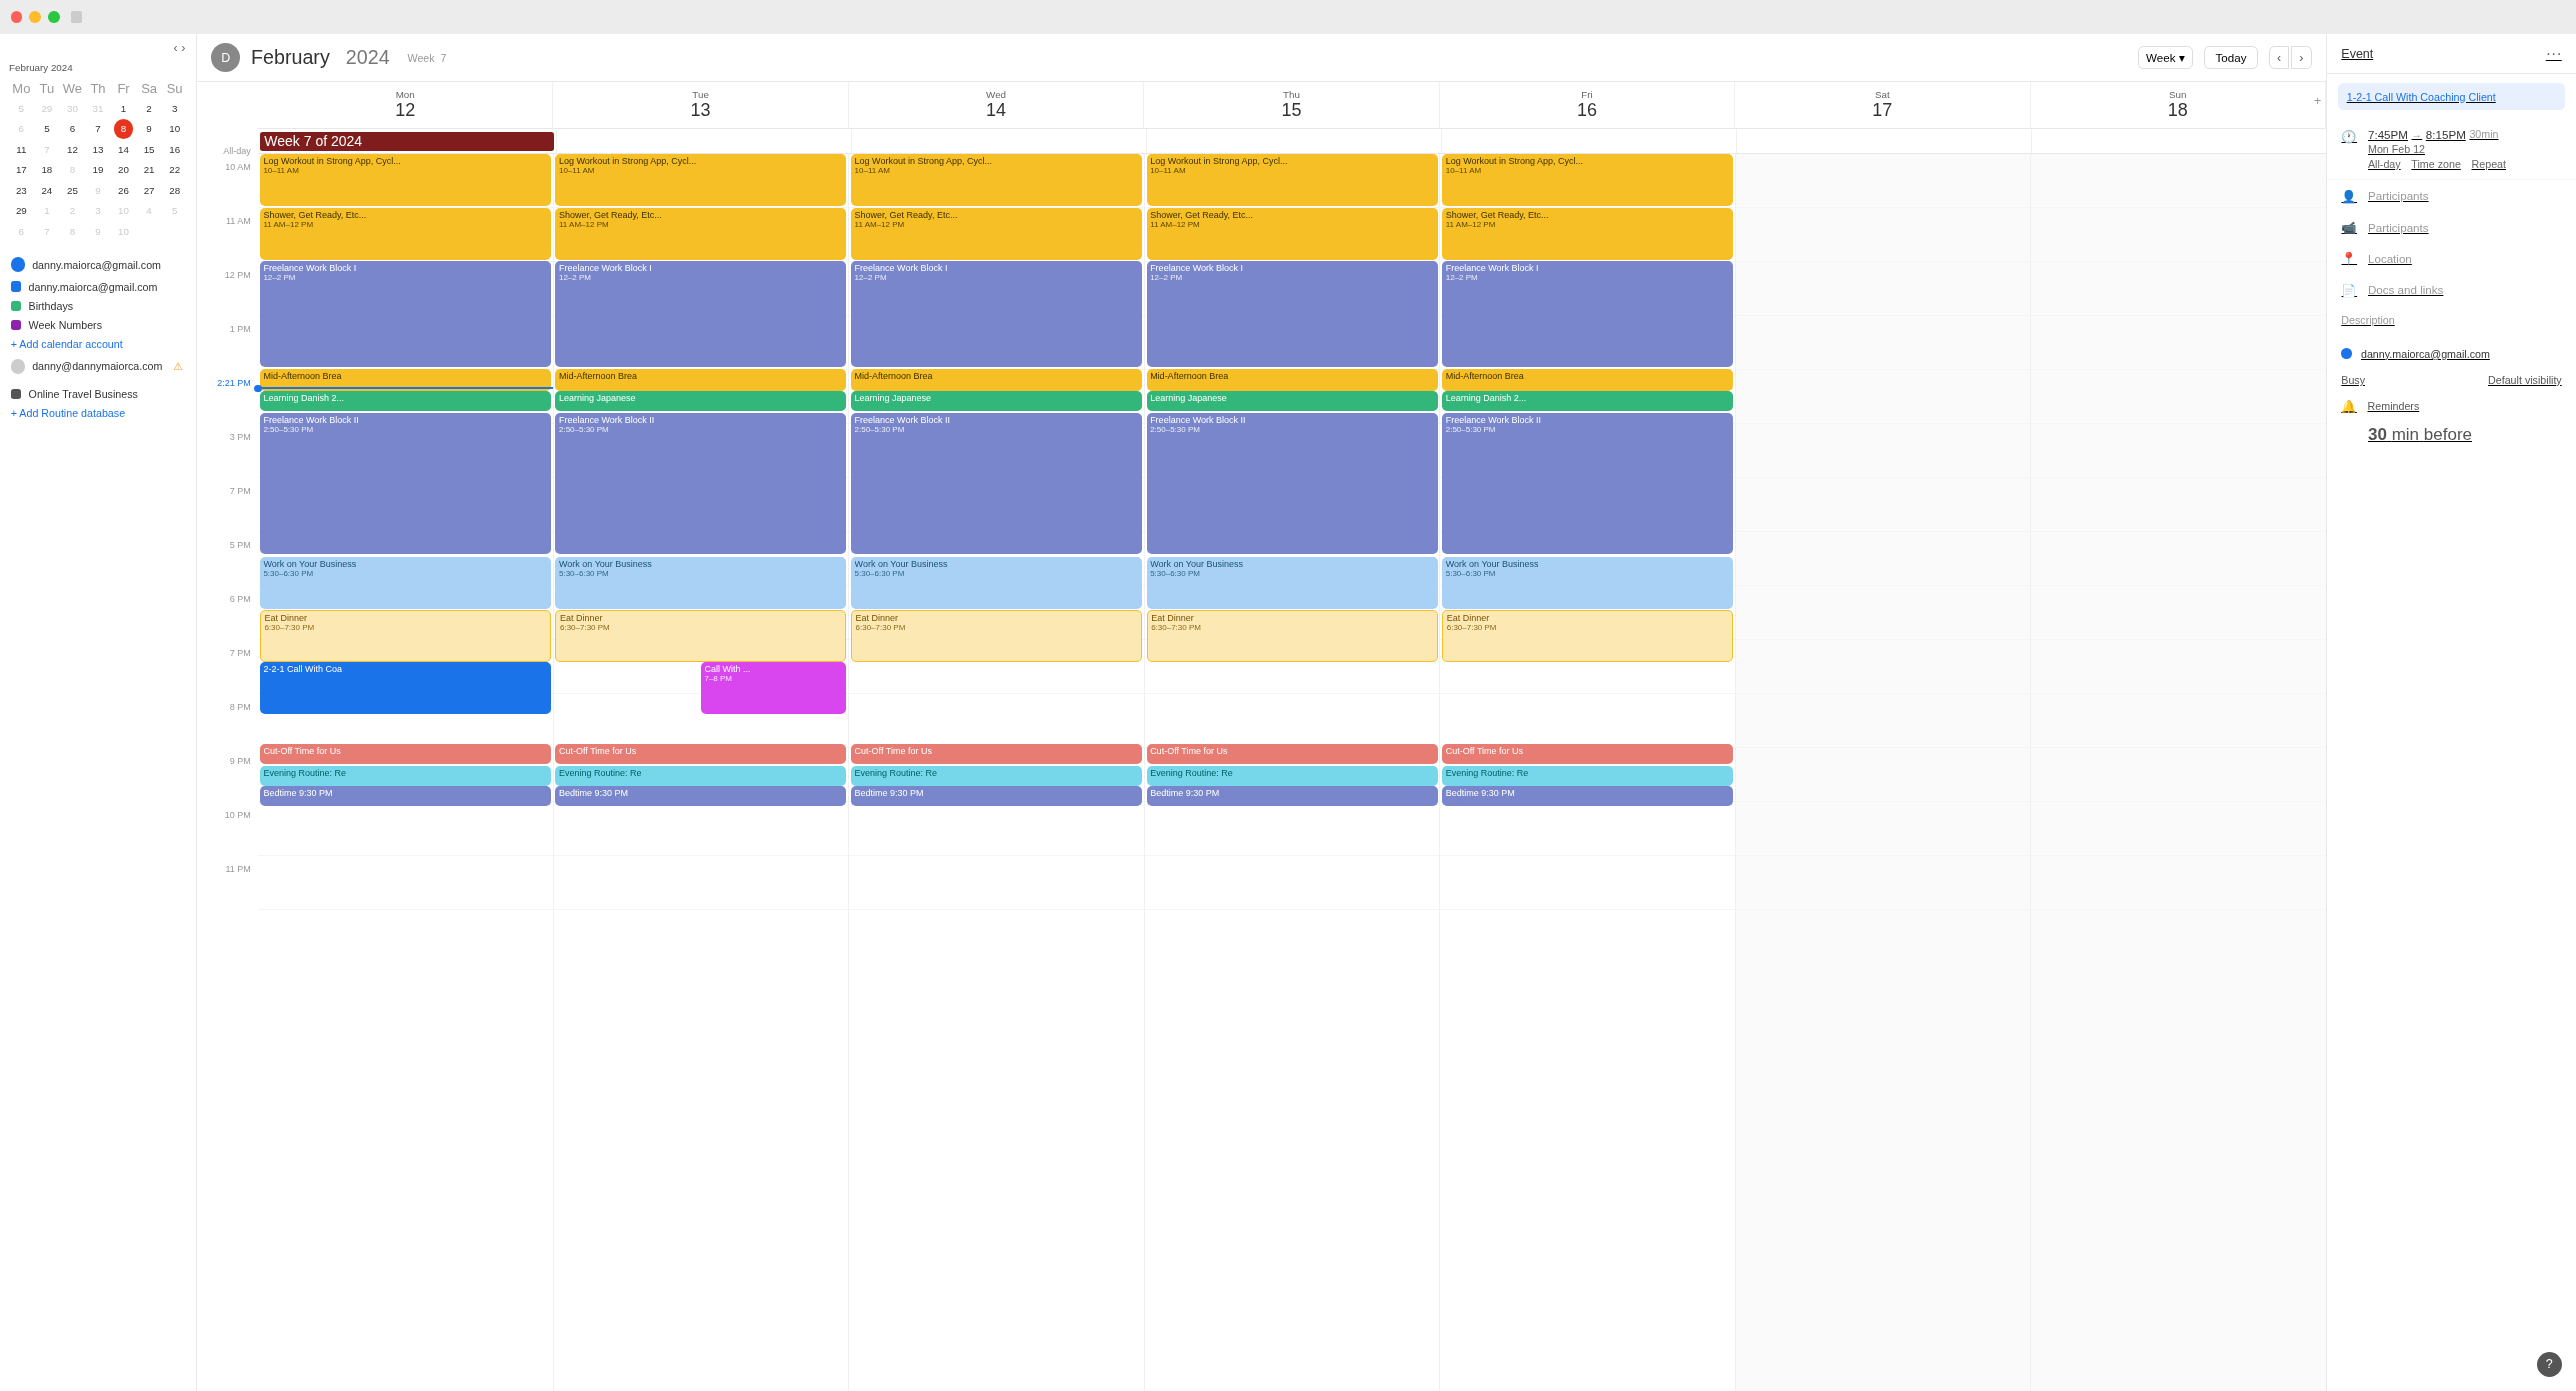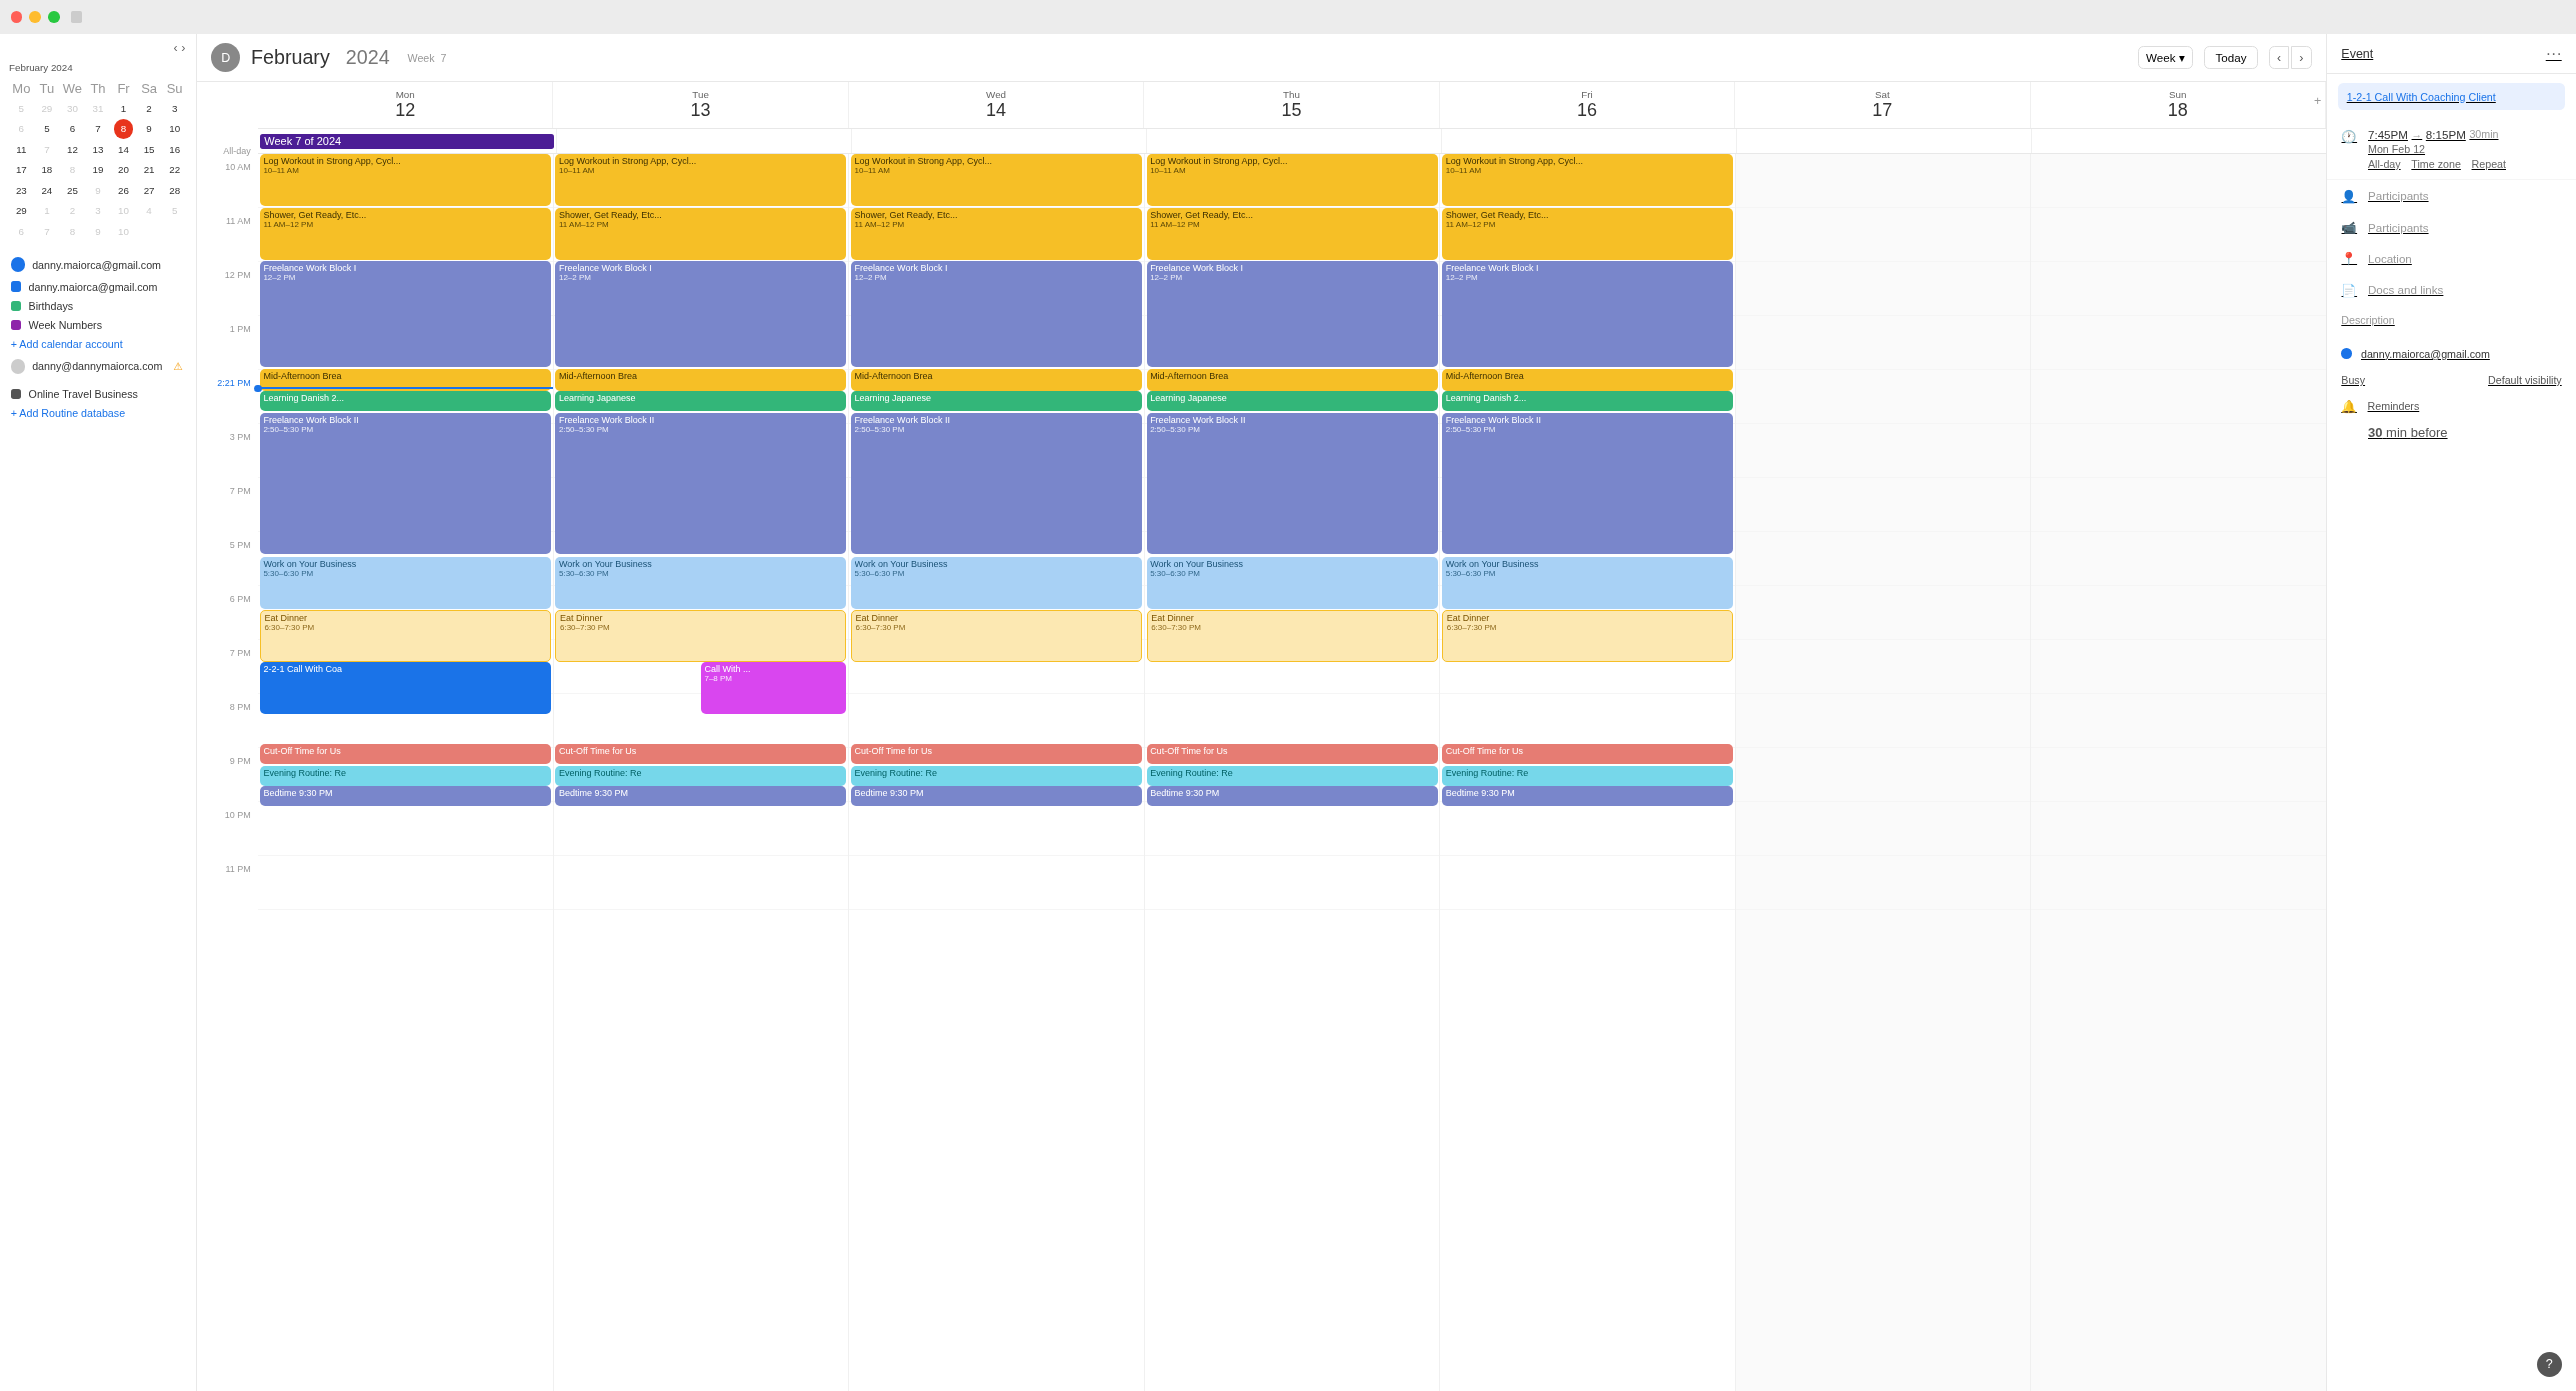--- a/index.html
+++ b/index.html
@@ -304,21 +304,21 @@
             </div>
             <div class="day-header-cell">
               <div class="day-name">Sun</div>
               <div class="day-num">18</div>
               <span style="font-size:12.5px;color:#999;float:right;margin-top:-27px">+</span>
             </div>
           </div>
 
           <div class="allday-row" style="min-height:25px;">
             <div style="flex:1;border-right:0.9px solid #f0f0f0;padding:1.8px;display:flex;align-items:center">
-              <div class="allday-event" style="width:calc(700% - 3.6px);background:#4c1d95;color:#fff;font-size:11px;padding:1.8px 4.5px;border-radius:2.7px;white-space:nowrap;overflow:hidden;position:relative;z-index:2">
+              <div class="allday-event" style="width:calc(700% - 3.6px);background:#7f1d1d;color:#fff;font-size:14px;padding:1.8px 4.5px;border-radius:2.7px;white-space:nowrap;overflow:hidden;position:relative;z-index:2">
                 <span>Week 7 of 2024</span>
               </div>
             </div>
             <div style="flex:1;border-right:0.9px solid #f0f0f0"></div>
             <div style="flex:1;border-right:0.9px solid #f0f0f0"></div>
             <div style="flex:1;border-right:0.9px solid #f0f0f0"></div>
             <div style="flex:1;border-right:0.9px solid #f0f0f0"></div>
             <div style="flex:1;border-right:0.9px solid #f0f0f0"></div>
             <div style="flex:1"></div>
           </div>
@@ -753,21 +753,21 @@
 
       <div class="panel-status-row">
         <span>Busy</span>
         <span>Default visibility</span>
       </div>
 
       <div class="panel-reminder">
         <span class="panel-reminder-icon">🔔</span>
         <span>Reminders</span>
       </div>
-      <div style="padding:3.6px 14.3px 7.2px 41px;font-size:13px;color:#555">
+      <div style="padding:3.6px 14.3px 7.2px 41px;font-size:17px;color:#555">
         <span class="reminder-bold">30</span>
         <span>min</span>
         <span>before</span>
       </div>
 
       <div style="position:absolute;bottom:14.3px;right:14.3px;">
         <button style="background:#555;color:#fff;border:none;border-radius:50%;width:25px;height:25px;font-size:12.5px;cursor:pointer;display:flex;align-items:center;justify-content:center;">?</button>
       </div>
     </div>
   </div>

